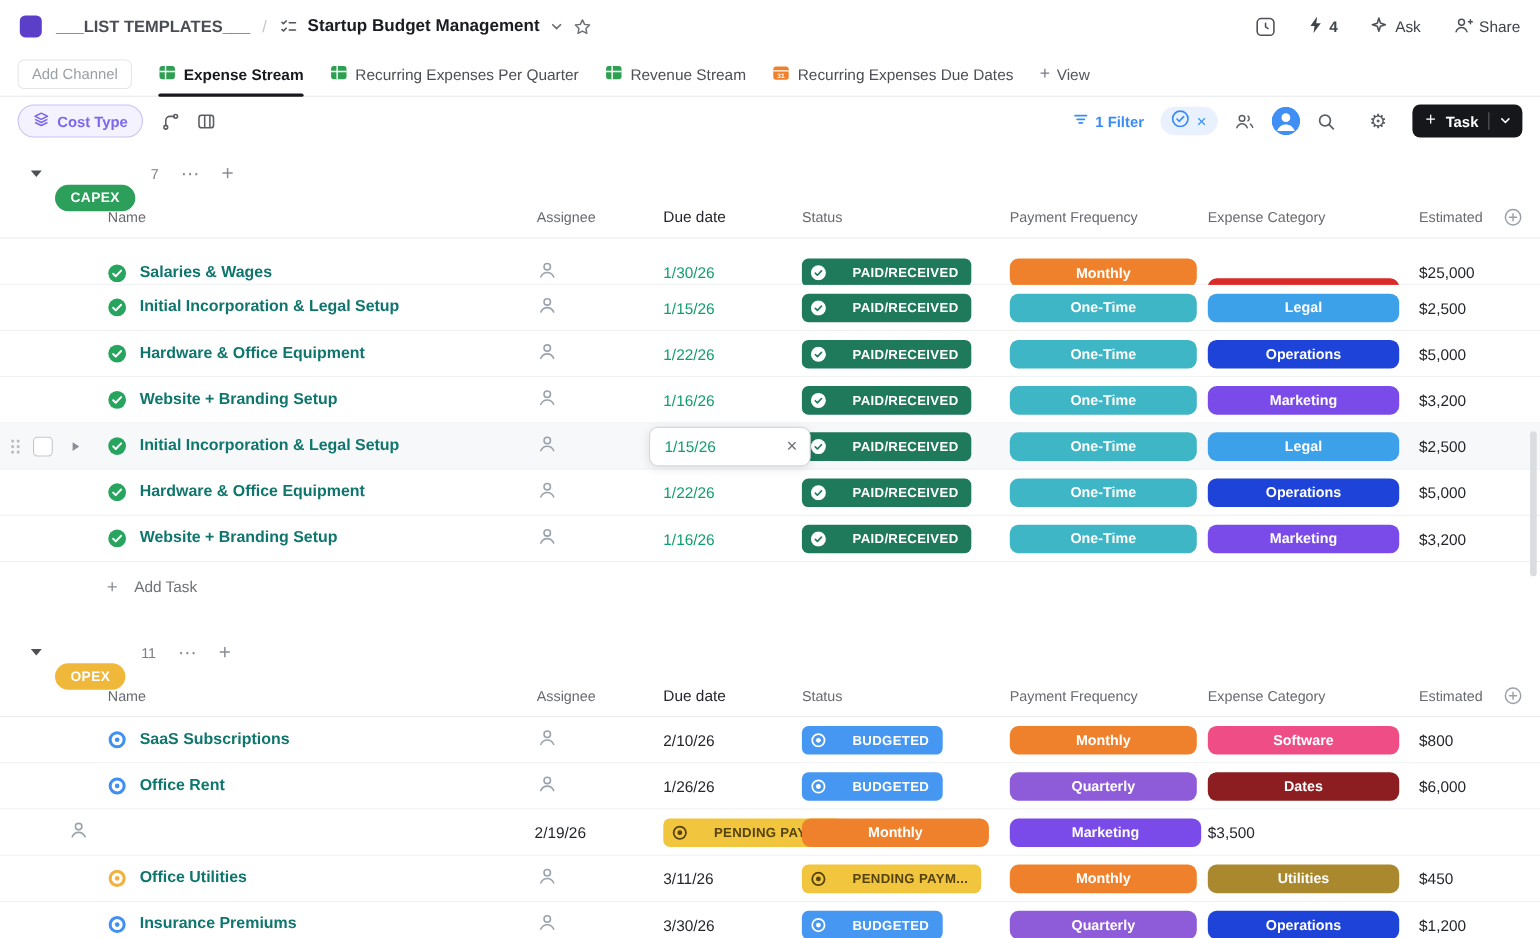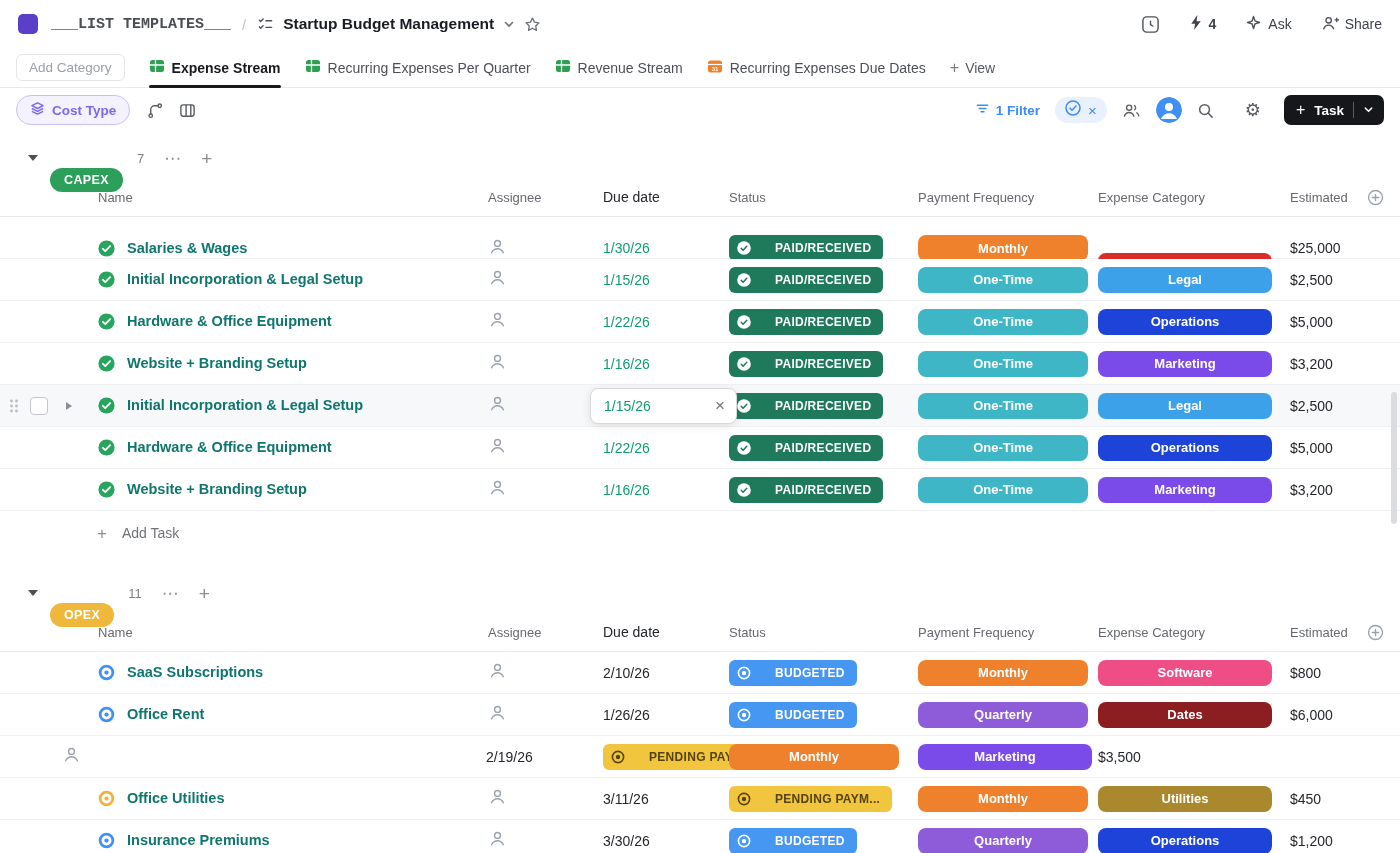--- a/index.html
+++ b/index.html
@@ -2,21 +2,21 @@
 <html><head>
 <meta charset="utf-8">
 <style>
   html,body{margin:0;padding:0;background:#fff;}
   .app{width:1400px;height:853px;position:relative;overflow:hidden;background:#fff;
        font-family:"Liberation Sans",sans-serif;color:#23262b;}
 
   
   .topbar{height:48px;display:flex;align-items:center;padding:0 18px;gap:9px;}
   .logo{width:20px;height:20px;border-radius:5px;background:#5b3fc9;flex:0 0 auto;}
-  .crumb{font-size:15px;font-weight:600;color:#4a4d53;margin-left:4px;font-family:Liberation Mono, monospace;}
+  .crumb{font-size:15px;font-weight:600;color:#4a4d53;margin-left:4px;}
   .slash{color:#c3c6cb;font-size:15px;margin:0 2px;}
   .ticon{display:flex;align-items:center;}
   .title{font-size:15.5px;font-weight:700;color:#191c21;}
   .spacer{flex:1;}
   .tb-item{display:flex;align-items:center;gap:6px;font-size:14px;font-weight:500;color:#3f434a;margin-left:20px;cursor:default;}
   .tb-count{font-weight:600;}
 
   
   .tabbar{height:39px;border-bottom:1px solid #e9eaec;display:flex;align-items:center;padding:0 16px;gap:24px;}
   .add-channel{border:1px solid #e5e6e8;border-radius:6px;padding:5px 12px;color:#9aa0a6;font-size:13.5px;background:#fff;}
@@ -142,21 +142,21 @@
       <span><svg width="18" height="18" viewBox="0 0 20 20" fill="none" stroke="#4c5058" stroke-width="1.5" stroke-linecap="round">
             <circle cx="8.5" cy="7" r="3"></circle>
             <path d="M3 16.5c1.1-2.8 3.2-4.2 5.5-4.2s4.4 1.4 5.5 4.2"></path>
             <path d="M15.5 6.5h4M17.5 4.5v4"></path>
           </svg></span>
       <span>Share</span>
     </span>
   </div>
 
   <div class="tabbar">
-    <span class="add-channel">Add Category</span>
+    <span class="add-channel">Add Channel</span>
     <span class="tab active">
       <span><svg width="16" height="16" viewBox="0 0 16 16">
             <rect x="1" y="2" width="14" height="12" rx="2.5" fill="#2ea052"></rect>
             <path d="M1 7h14M6.5 2v12" stroke="#fff" stroke-width="1.3"></path>
           </svg></span>
       <span>Expense Stream</span>
     </span>
     <span class="tab">
       <span><svg width="16" height="16" viewBox="0 0 16 16">
             <rect x="1" y="2" width="14" height="12" rx="2.5" fill="#2ea052"></rect>

